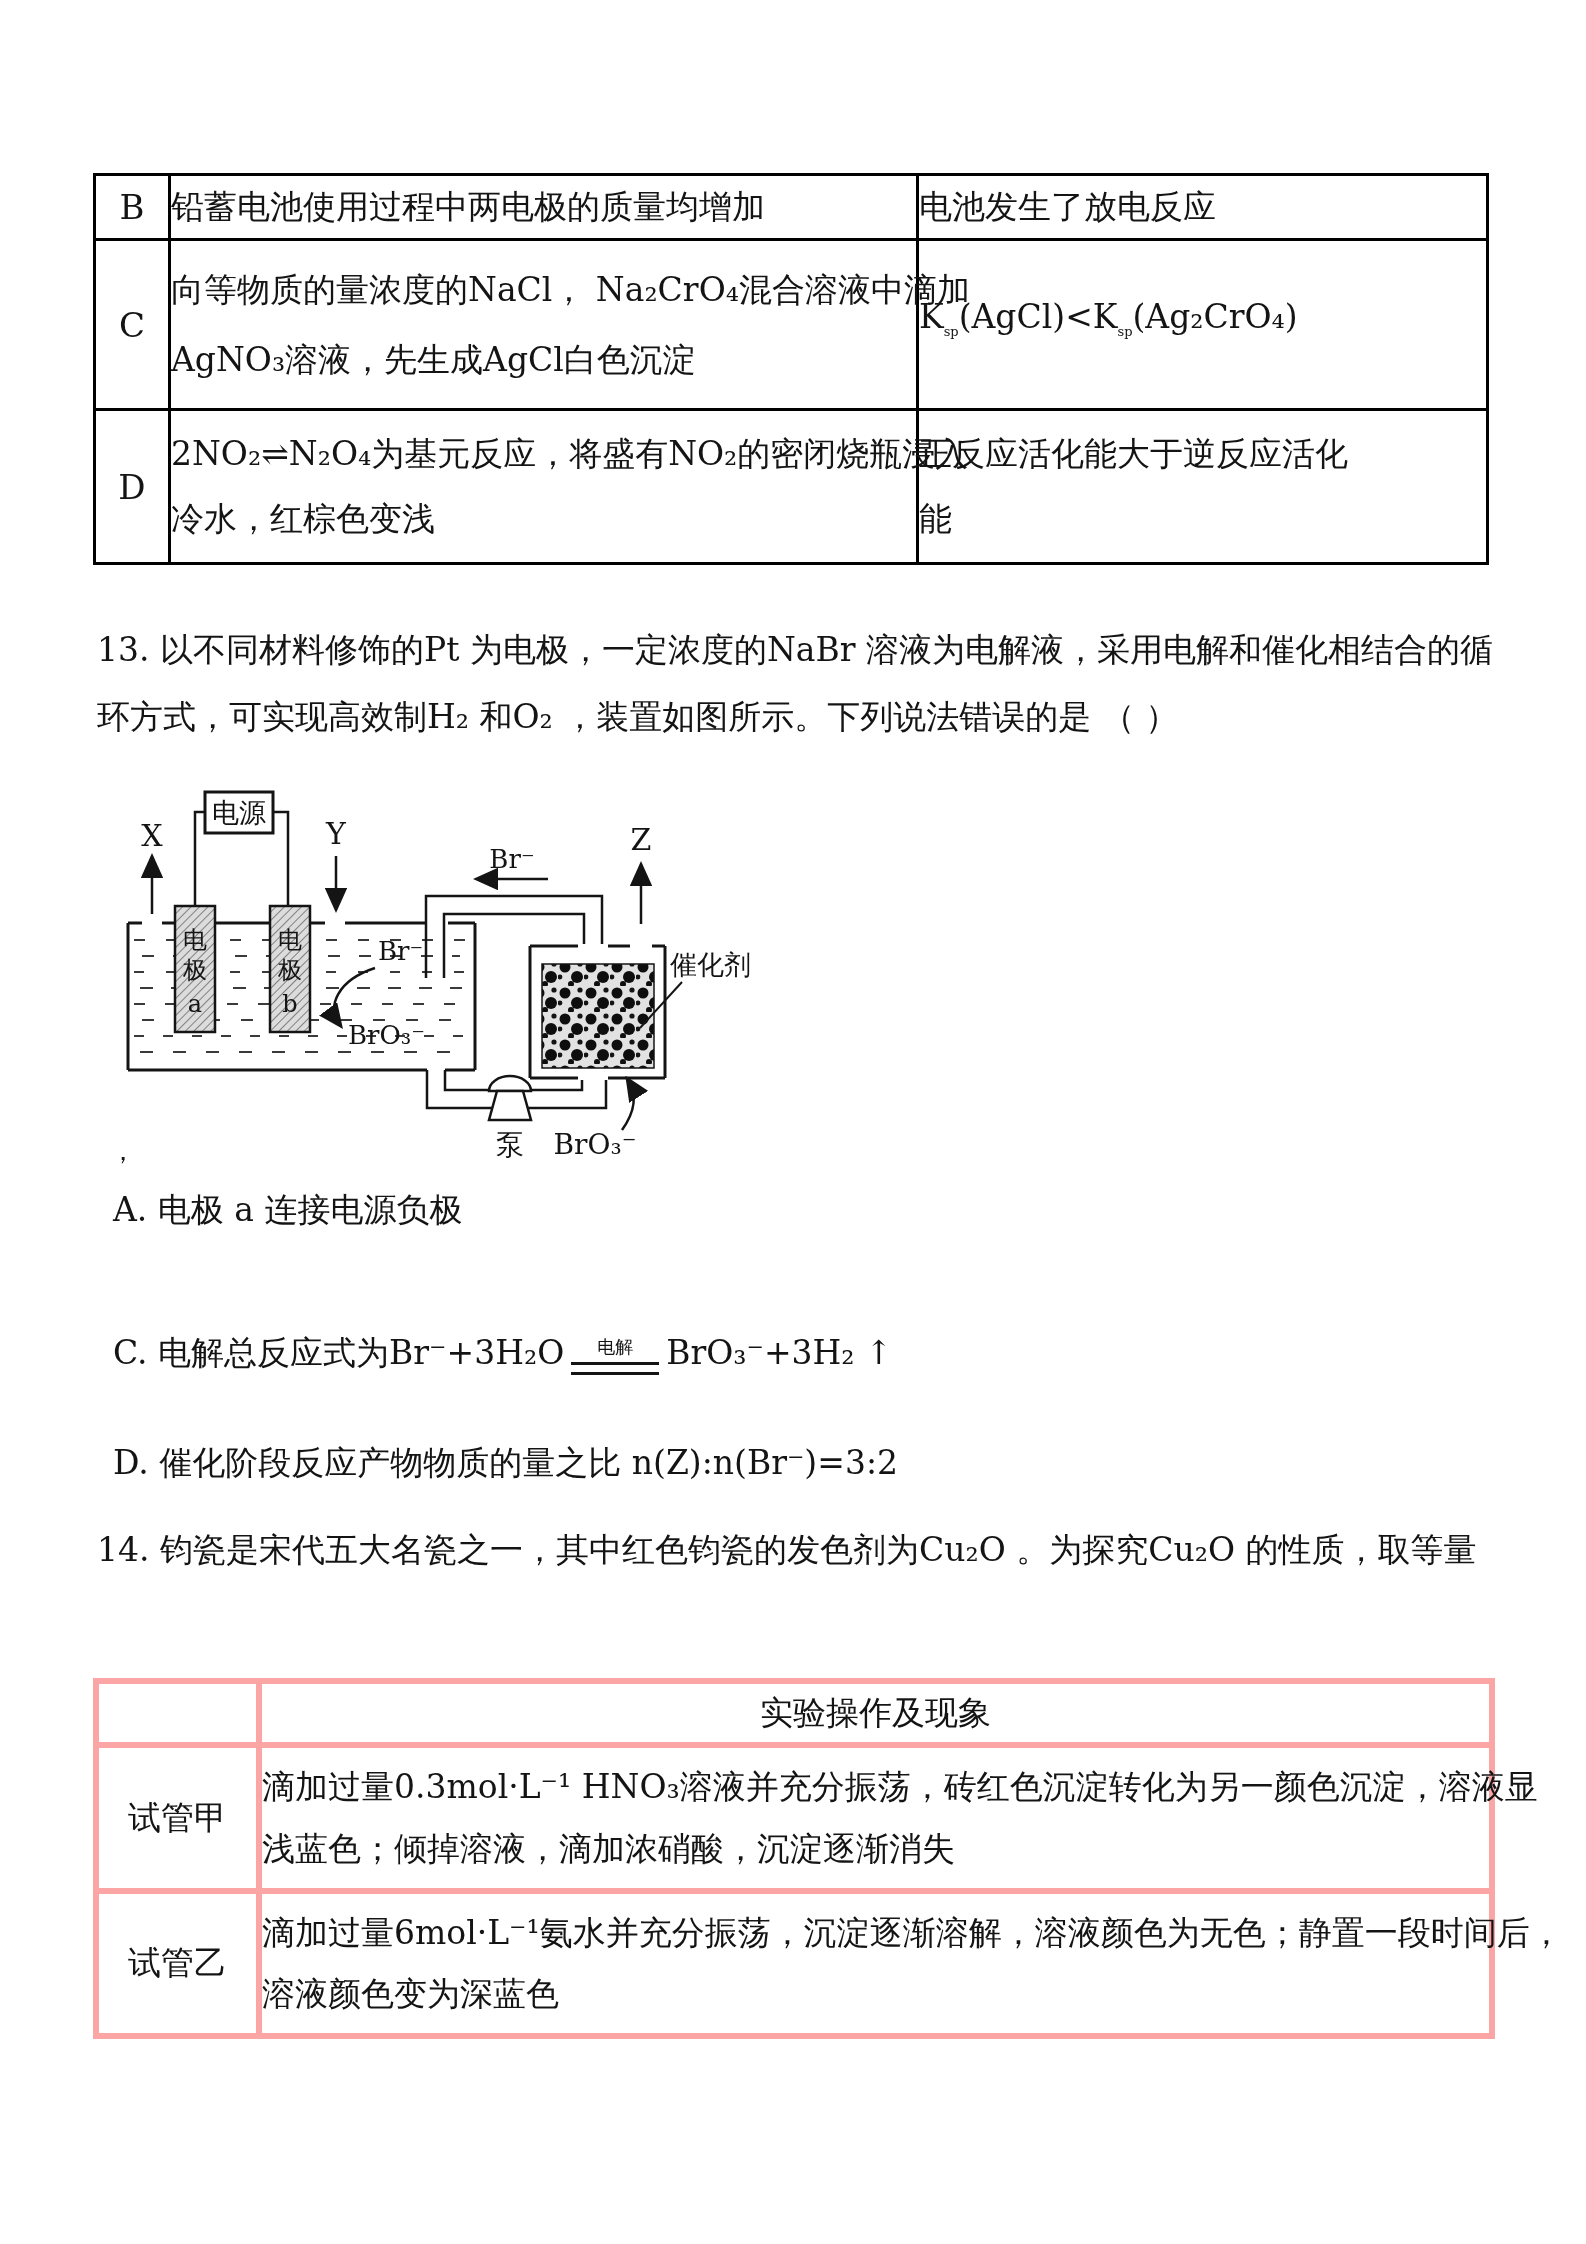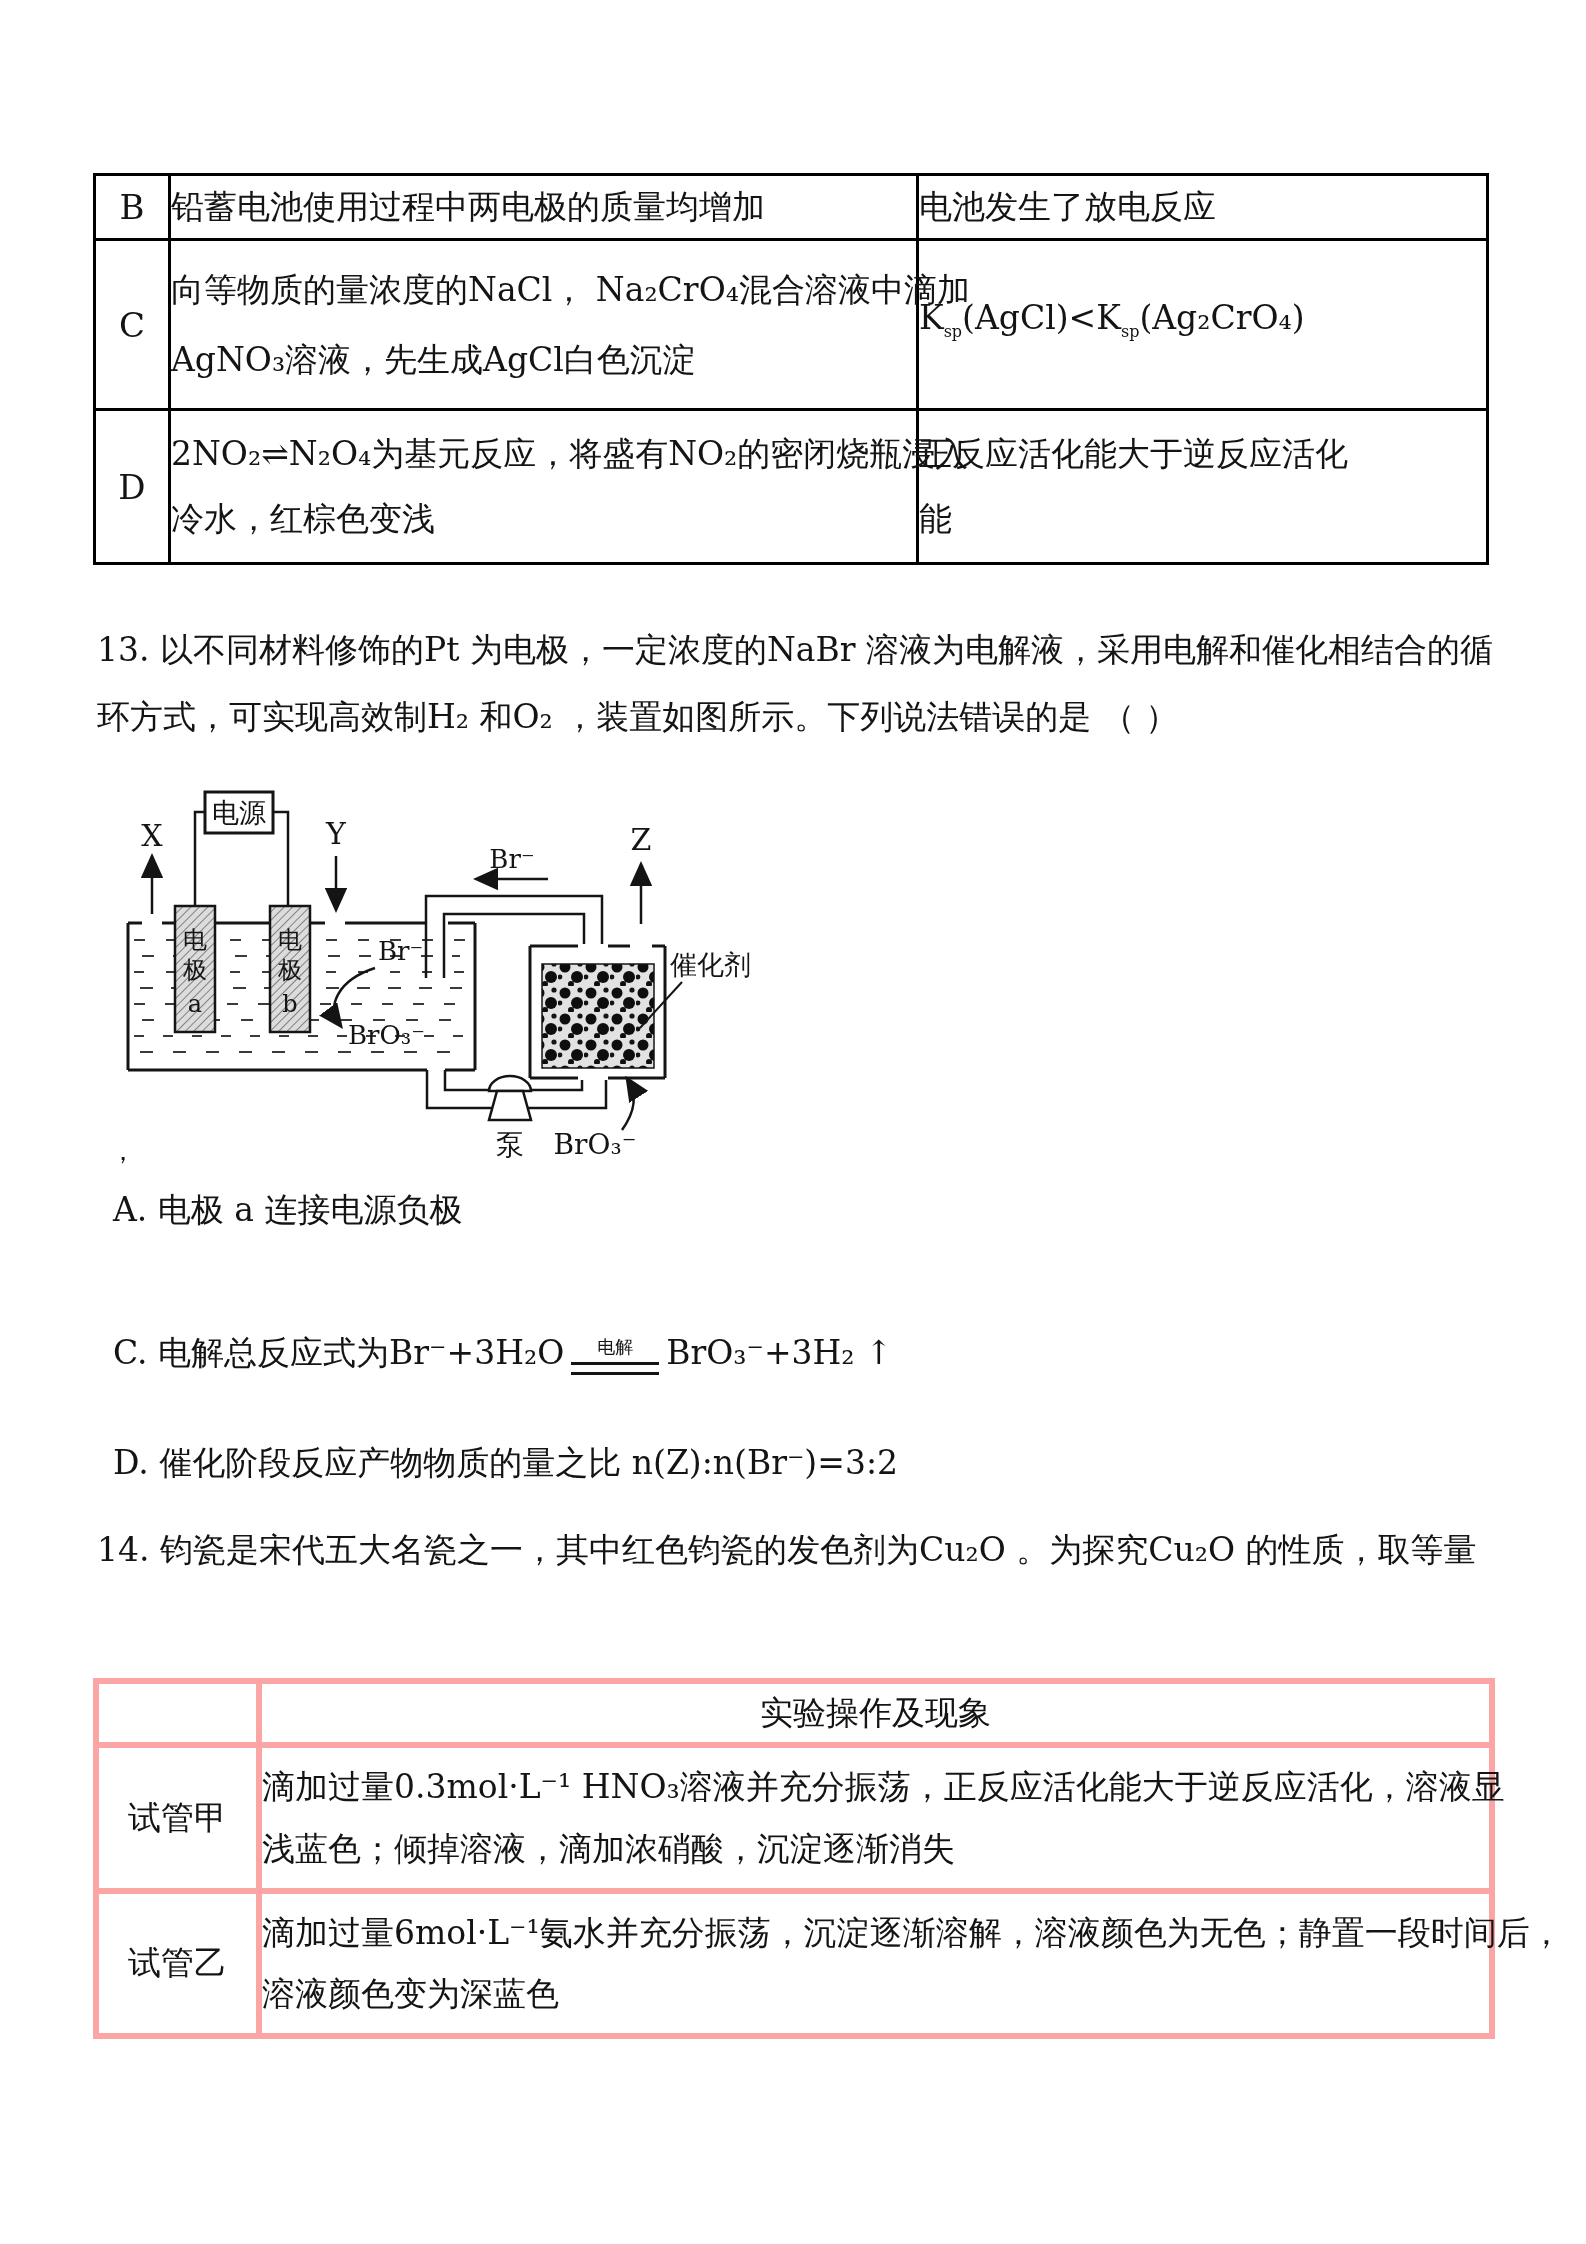--- a/index.html
+++ b/index.html
@@ -12,21 +12,21 @@
   .t1 td{border:3px solid #000;vertical-align:middle;padding:0;}
   .t2{left:93px;top:1678px;width:1384px;}
   .t2 td{border:6px solid #fca5a5;vertical-align:middle;padding:0;}
   .optcol{width:72px;text-align:center;font-size:34px;}
   .stmt{width:745px;padding:0 8px 0 14px;}
   .concl{width:567px;padding:0 8px 0 16px;}
   .labcol{width:157px;text-align:center;}
   .body2{width:1227px;padding:0 8px 0 16px;}
   .vflex{display:flex;flex-direction:column;justify-content:space-evenly;}
   .hdr{text-align:center;}
-  sub.sp{font-size:16px;}
+  sub.sp{font-size:13px;}
   .answers span{display:inline-block;width:140px;}
   .optc{display:flex;align-items:center;gap:4px;}
   .over{display:inline-flex;flex-direction:column;align-items:center;margin:0 3px;}
   .over .ol{font-size:18px;line-height:30px;}
   .over .bar{width:88px;height:7px;border-top:3px solid #141414;border-bottom:3px solid #141414;}
   svg{font-family:inherit;}
   svg text{fill:#141414;}
 </style>
 </head>
 <body>
@@ -196,21 +196,21 @@
   <table class="t2">
     <tbody>
         <tr style="height:64px;">
       <td class="labcol"></td>
       <td class="body2 hdr">实验操作及现象</td>
     </tr>
     <tr style="height:146px;margin-left:12px;">
       <td class="labcol">试管甲</td>
       <td class="body2">
         <div class="vflex" style="height:140px;">
-          <div class="line">滴加过量0.3mol·L⁻¹ HNO₃溶液并充分振荡，正反应活化能大于逆反应活化，溶液显</div>
+          <div class="line">滴加过量0.3mol·L⁻¹ HNO₃溶液并充分振荡，砖红色沉淀转化为另一颜色沉淀，溶液显</div>
           <div class="line">浅蓝色；倾掉溶液，滴加浓硝酸，沉淀逐渐消失</div>
         </div>
       </td>
     </tr>
     <tr style="height:145px;">
       <td class="labcol">试管乙</td>
       <td class="body2">
         <div class="vflex" style="height:139px;">
           <div class="line">滴加过量6mol·L⁻¹氨水并充分振荡，沉淀逐渐溶解，溶液颜色为无色；静置一段时间后，</div>
           <div class="line">溶液颜色变为深蓝色</div>

